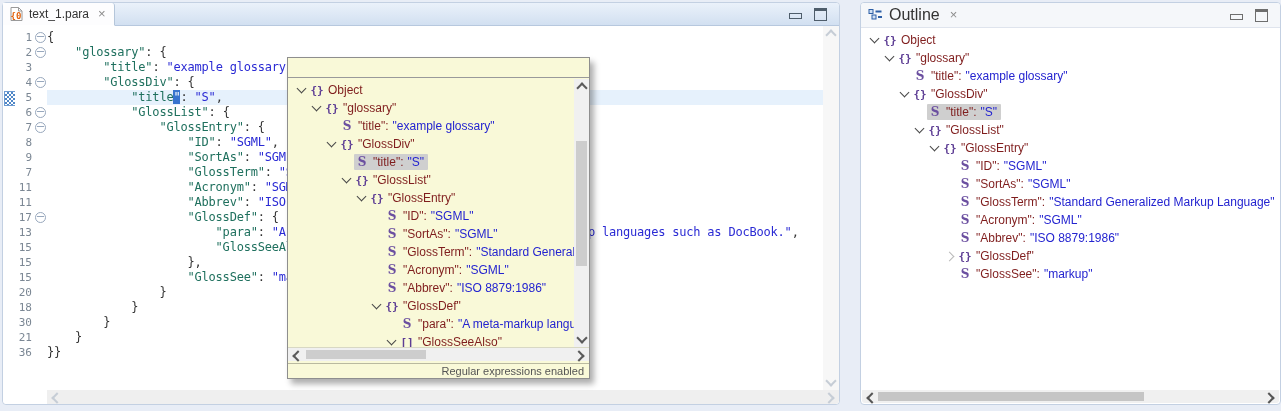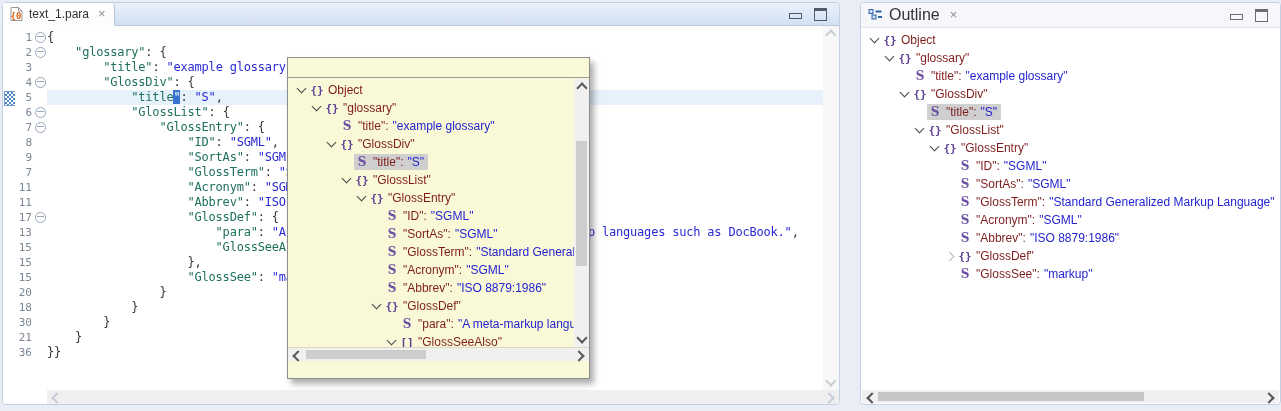--- a/index.html
+++ b/index.html
@@ -500,15 +500,16 @@
     <div class="pvscroll">
       <span class="sar up"></span>
       <div class="pvthumb"></div>
       <span class="sar down"></span>
     </div>
     <div class="phscroll">
       <span class="sar left"></span>
       <div class="phthumb"></div>
       <span class="sar right"></span>
     </div>
+    <div class="pstatus">Regular expressions enabled</div>
   </div>
 
 </div>
 
 </body></html>

